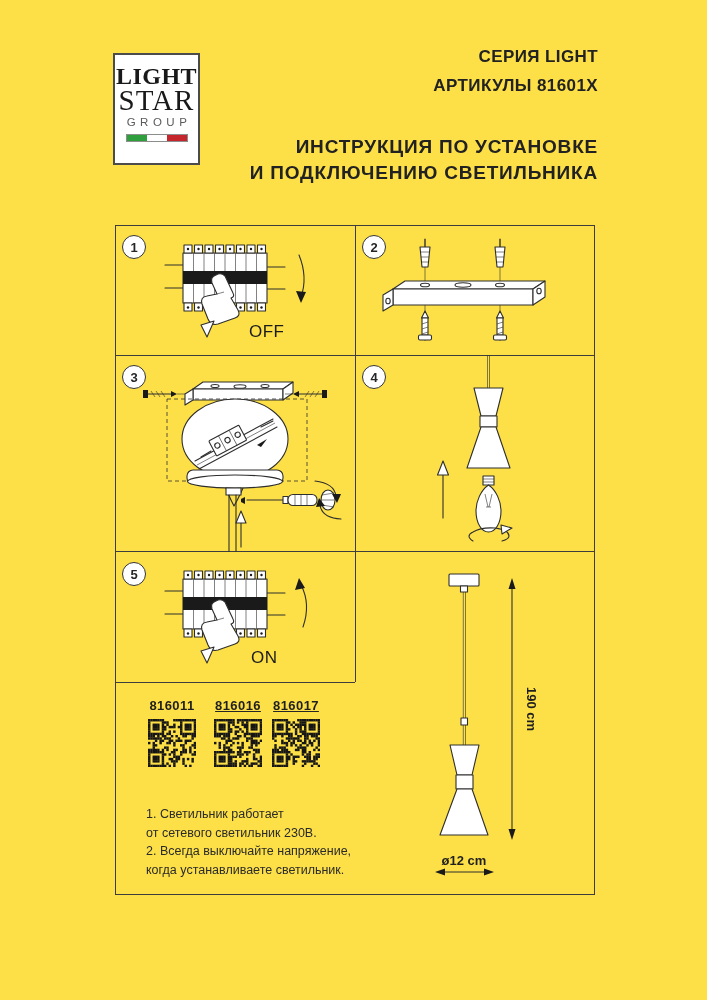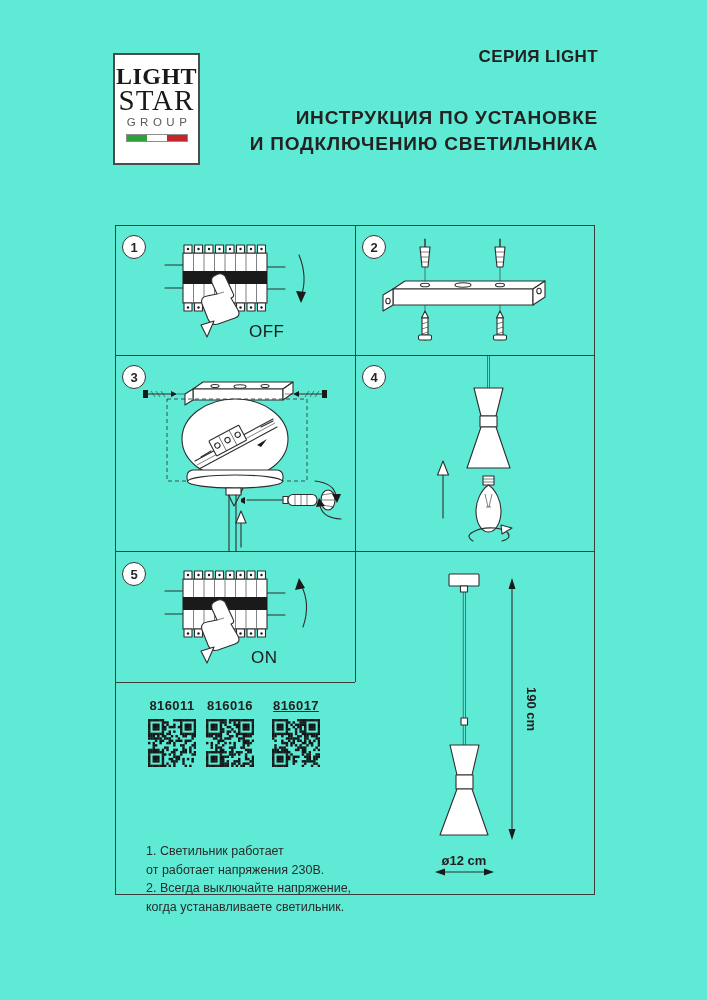--- a/index.html
+++ b/index.html
@@ -1,16 +1,16 @@
 <!DOCTYPE html>
 <html><head>
 <meta charset="utf-8">
 <style>
   html,body{margin:0;padding:0;background:#fff;}
-  #sheet{position:relative;width:707px;height:1000px;background:#5eead4;overflow:hidden;
+  #sheet{position:relative;width:707px;height:1000px;background:#fde047;overflow:hidden;
          font-family:"Liberation Sans",sans-serif;color:#262626;}
 
   
   .logo{position:absolute;left:113px;top:53px;width:87px;height:112px;border:2px solid #4c4c4c;
         background:#fff;text-align:center;padding-top:11px;box-sizing:border-box;}
   .logo-light{font-family:"Liberation Serif",serif;font-weight:bold;font-size:24px;line-height:21px;color:#191919;letter-spacing:.5px;}
   .logo-star{font-family:"Liberation Serif",serif;font-weight:normal;font-size:29px;line-height:26px;color:#191919;letter-spacing:1px;}
   .logo-group{font-size:11.5px;letter-spacing:4.5px;color:#5a5a5a;margin-top:3px;padding-left:5px;}
   .flag{display:flex;width:62px;height:8px;border:1px solid #8d8d8d;margin:6px auto 0;box-sizing:border-box;}
   .flag span{flex:1;}
@@ -37,40 +37,41 @@
   .fb{fill:#1a1a1a;stroke:none;}
   .thin{fill:none;stroke:#2e2e2e;stroke-width:.6;}
   .dash{fill:none;stroke:#2e2e2e;stroke-width:.8;stroke-dasharray:4 3;}
   .onoff{font-size:17px;fill:#1b1b1b;letter-spacing:.5px;}
   .dlabel{font-weight:bold;font-size:13px;fill:#1f1f1f;}
 
   
   .qr-block{position:absolute;top:698px;width:54px;text-align:center;}
   .qr-label{font-size:13px;font-weight:bold;letter-spacing:.4px;color:#1f1f1f;}
   .qr-svg{margin-top:6px;display:inline-block;}
-  .notes{position:absolute;left:146px;top:842px;width:222px;font-size:12.5px;line-height:18.5px;color:#2a2a2a;}
+  .notes{position:absolute;left:146px;top:805px;width:222px;font-size:12.5px;line-height:18.5px;color:#2a2a2a;}
 </style>
 </head>
 <body>
 
 <div id="sheet">
 
   <div class="logo">
     <div class="logo-light">LIGHT</div>
     <div class="logo-star">STAR</div>
     <div class="logo-group">GROUP</div>
     <div class="flag">
       <span style="background: rgb(47, 158, 60);"></span>
       <span style="background: rgb(255, 255, 255);"></span>
       <span style="background: rgb(197, 38, 44);"></span>
     </div>
   </div>
 
   <div class="header-text">
     <div class="h-series">СЕРИЯ LIGHT</div>
+    <div class="h-articles">АРТИКУЛЫ 81601X</div>
     <div class="h-title">
       <div>ИНСТРУКЦИЯ ПО УСТАНОВКЕ</div>
       <div>И ПОДКЛЮЧЕНИЮ СВЕТИЛЬНИКА</div>
     </div>
   </div>
 
   <div class="bx" style="left:115px;top:225px;width:480px;height:670px;"></div>
   <div class="vl" style="left:355px;top:225px;height:457px;"></div>
   <div class="hl" style="left:115px;top:355px;width:480px;"></div>
   <div class="hl" style="left:115px;top:551px;width:480px;"></div>
@@ -524,21 +525,21 @@
         <rect x="9.14" y="45.71" width="2.44" height="2.44" fill="#161616"></rect>
         <rect x="11.43" y="45.71" width="2.44" height="2.44" fill="#161616"></rect>
         <rect x="13.71" y="45.71" width="2.44" height="2.44" fill="#161616"></rect>
         <rect x="16.00" y="45.71" width="2.44" height="2.44" fill="#161616"></rect>
         <rect x="20.57" y="45.71" width="2.44" height="2.44" fill="#161616"></rect>
         <rect x="25.14" y="45.71" width="2.44" height="2.44" fill="#161616"></rect>
         <rect x="36.57" y="45.71" width="2.44" height="2.44" fill="#161616"></rect>
         <rect x="41.14" y="45.71" width="2.44" height="2.44" fill="#161616"></rect>
       </svg>
   </div>
-  <div class="qr-block" style="left:203px;">
+  <div class="qr-block" style="left:211px;text-decoration:underline;">
     <div class="qr-label">816016</div>
     <svg class="qr-svg" width="48" height="48">
         <rect x="0.00" y="0.00" width="2.44" height="2.44" fill="#161616"></rect>
         <rect x="2.29" y="0.00" width="2.44" height="2.44" fill="#161616"></rect>
         <rect x="4.57" y="0.00" width="2.44" height="2.44" fill="#161616"></rect>
         <rect x="6.86" y="0.00" width="2.44" height="2.44" fill="#161616"></rect>
         <rect x="9.14" y="0.00" width="2.44" height="2.44" fill="#161616"></rect>
         <rect x="11.43" y="0.00" width="2.44" height="2.44" fill="#161616"></rect>
         <rect x="13.71" y="0.00" width="2.44" height="2.44" fill="#161616"></rect>
         <rect x="16.00" y="0.00" width="2.44" height="2.44" fill="#161616"></rect>
@@ -1010,18 +1011,18 @@
         <rect x="11.43" y="45.71" width="2.44" height="2.44" fill="#161616"></rect>
         <rect x="13.71" y="45.71" width="2.44" height="2.44" fill="#161616"></rect>
         <rect x="29.71" y="45.71" width="2.44" height="2.44" fill="#161616"></rect>
         <rect x="38.86" y="45.71" width="2.44" height="2.44" fill="#161616"></rect>
         <rect x="45.71" y="45.71" width="2.44" height="2.44" fill="#161616"></rect>
       </svg>
   </div>
 
   <div class="notes">
     <div>1. Светильник работает</div>
-    <div>от работает напряжения 230В.</div>
+    <div>от сетевого светильник 230В.</div>
     <div>2. Всегда выключайте напряжение,</div>
     <div>когда устанавливаете светильник.</div>
   </div>
 
 </div>
 
 </body></html>

